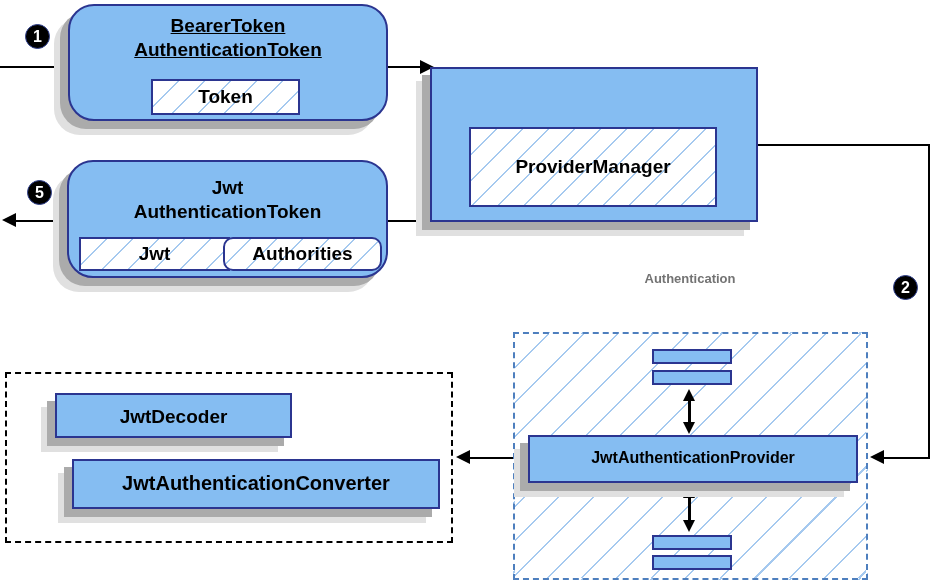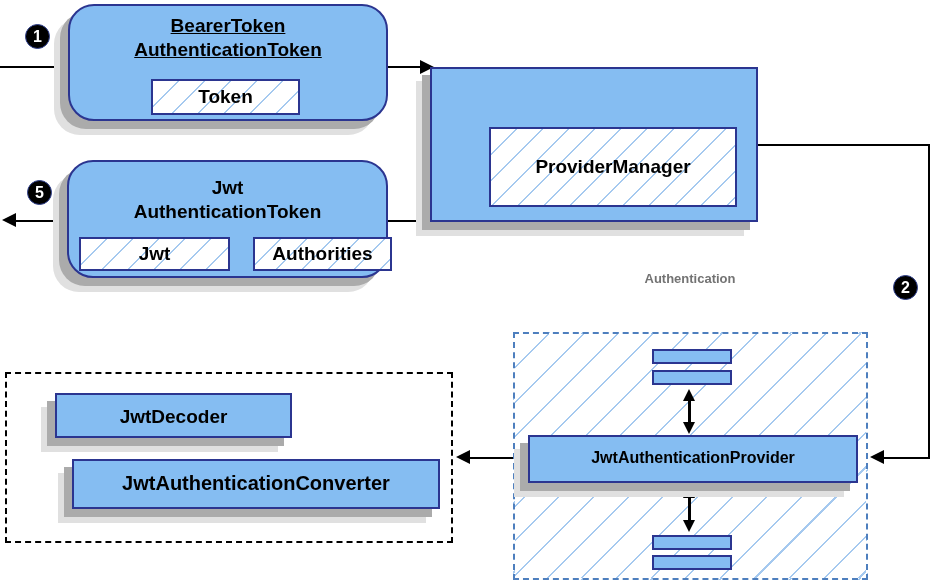--- a/index.html
+++ b/index.html
@@ -154,32 +154,32 @@
 
   <div class="node rounded" style="left:68px; top:4px; width:320px; height:117px; padding-top:8px;text-decoration:underline;">
     <div class="node-title">BearerToken</div>
     <div class="node-title">AuthenticationToken</div>
     <div class="chip hatch" style="left:81px; top:73px; width:149px; height:36px;">
       <span>Token</span>
     </div>
   </div>
 
   <div class="node" style="left:430px; top:67px; width:328px; height:155px; padding-top:22px;">
-    <div class="chip hatch" style="left:37px; top:58px; width:248px; height:80px;margin-left:20px;">
+    <div class="chip hatch" style="left:37px; top:58px; width:248px; height:80px;">
       <span>ProviderManager</span>
     </div>
   </div>
 
   <div class="node rounded" style="left:67px; top:160px; width:321px; height:118px; padding-top:14px;">
     <div class="node-title">Jwt</div>
     <div class="node-title">AuthenticationToken</div>
     <div class="chip hatch" style="left:10px; top:75px; width:151px; height:34px;">
       <span>Jwt</span>
     </div>
-    <div class="chip hatch" style="left:184px; top:75px; width:139px; height:34px;">
+    <div class="chip hatch" style="left:154px; top:75px; width:159px; height:34px;border-radius:10px;">
       <span>Authorities</span>
     </div>
   </div>
 
   <div class="group-label" style="left:570px; top:266px; width:240px;">
     <div>Authentication</div>
   </div>
 
   <div class="providers-box"></div>
 

